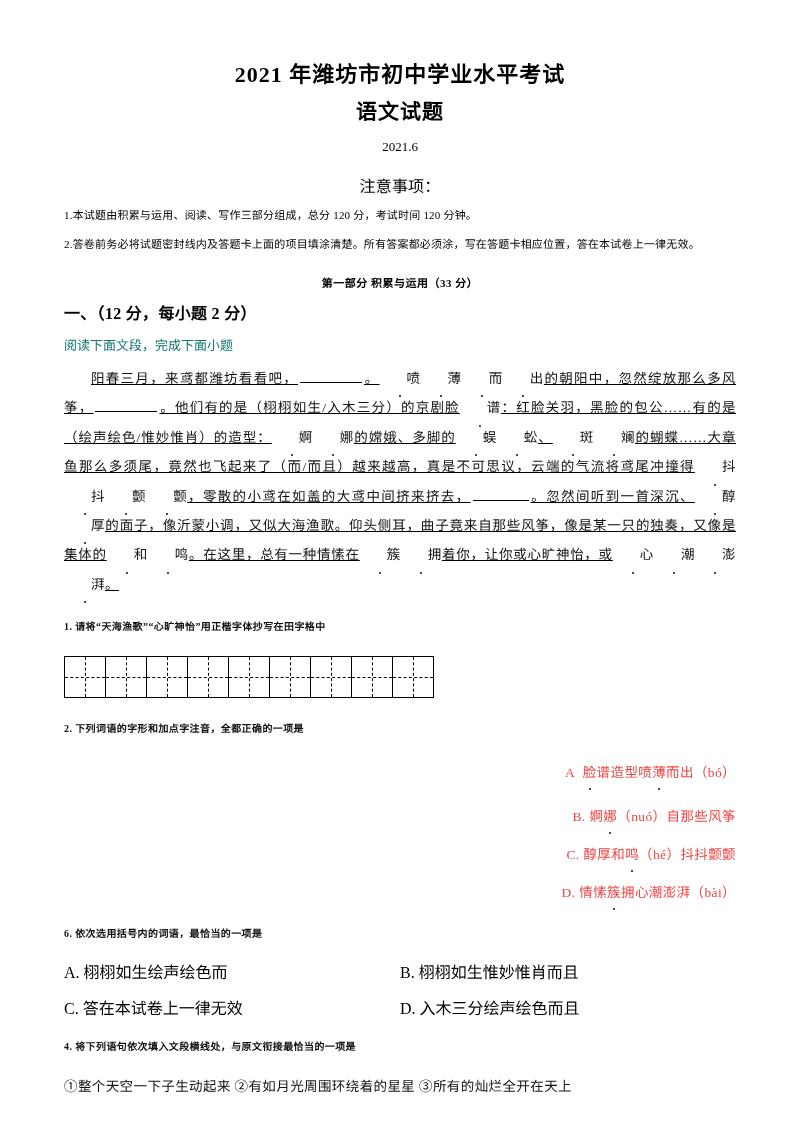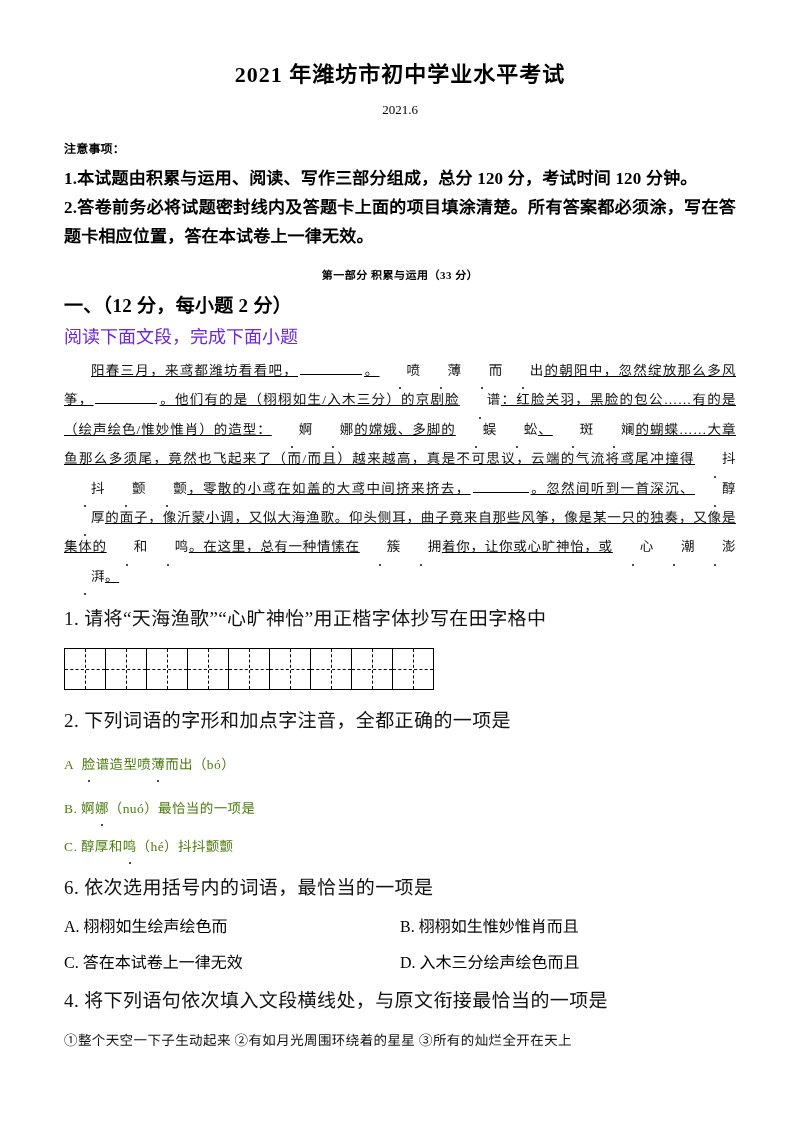--- a/index.html
+++ b/index.html
@@ -54,54 +54,55 @@
     font-weight: normal;
     line-height: 22px;
     margin: 7px 0 0 0;
   }
 
   
   .notice {
     margin-top: 14px;
   }
   .notice-head {
-    font-size: 12px;
-    font-weight: bold;
+    font-size: 16px;
+    font-weight: normal;
     line-height: 29px;
     letter-spacing: 0.2px;
+    text-align: center;
   }
   .notice-line {
-    font-size: 17px;
-    font-weight: bold;
+    font-size: 11px;
+    font-weight: normal;
     line-height: 29px;
     letter-spacing: 0.2px;
     text-align: justify;
   }
 
   
   .part-heading {
     text-align: center;
     font-size: 11px;
     font-weight: bold;
     line-height: 30px;
     margin-top: 9px;
     letter-spacing: 0.5px;
   }
   .section-heading {
-    font-size: 19px;
+    font-size: 16px;
     font-weight: bold;
     line-height: 28px;
     margin-top: 2px;
     letter-spacing: 0.3px;
   }
   .lead-in {
-    font-size: 18px;
+    font-size: 13px;
     line-height: 27px;
     margin-top: 4px;
-    color: #6d28d9;
+    color: #0f766e;
   }
 
   
   .passage {
     margin-top: 5px;
     text-decoration: underline;
   }
   .passage p {
     margin: 0;
     font-size: 13.5px;
@@ -136,32 +137,34 @@
     width: 62px;
     border-bottom: 1.4px solid #000;
     vertical-align: baseline;
     margin: 0 2px;
     height: 13px;
   }
   .blank-sm { width: 56px; }
 
   
   .q {
-    font-size: 19px;
+    font-size: 10px;
     line-height: 27px;
     letter-spacing: 0.4px;
     color: #111;
+    font-weight: bold;
   }
   .q-stem { margin-top: 14px; }
   .opt {
     font-size: 13.5px;
     line-height: 27px;
     letter-spacing: 0.4px;
-    color: #4d7c0f;
+    color: #ef4444;
     margin-top: 11px;
+    text-align: right;
   }
   .opt-wide { margin-top: 17px; }
   .opt-row {
     display: flex;
     margin-top: 12px;
   }
   .opt-col { width: 50%; }
   .q4-items {
     font-size: 13.5px;
     line-height: 27px;
@@ -204,20 +207,21 @@
     border-top: 1.3px dashed #000;
   }
 </style>
 </head>
 <body>
 
 <div class="page">
   <div class="content">
 
     <div class="doc-title">2021 年潍坊市初中学业水平考试</div>
+    <div class="doc-subtitle">语文试题</div>
     <div class="doc-date">2021.6</div>
 
     <div class="notice">
       <div class="notice-head">注意事项：</div>
       <div class="notice-line">1.本试题由积累与运用、阅读、写作三部分组成，总分 120 分，考试时间 120 分钟。</div>
       <div class="notice-line">2.答卷前务必将试题密封线内及答题卡上面的项目填涂清楚。所有答案都必须涂，写在答题卡相应位置，答在本试卷上一律无效。</div>
     </div>
 
     <div class="part-heading">第一部分  积累与运用（33 分）</div>
     <div class="section-heading">一、（12 分，每小题 2 分）</div>
@@ -239,24 +243,25 @@
           <div class="tz-cell"></div>
           <div class="tz-cell"></div>
           <div class="tz-cell"></div>
         </div>
     </div>
 
     <div class="q q-stem">2. 下列词语的字形和加点字注音，全都正确的一项是</div>
 
     <div class="opt opt-wide"><span>A</span>&nbsp;&nbsp;<span class="dot">脸</span><span>谱造型喷</span><span class="dot">薄</span><span>而出（bó）</span></div>
 
-    <div class="opt opt-wide"><span>B.</span>&nbsp;<span>婀</span><span class="dot">娜</span><span>（nuó）最恰当的一项是</span></div>
+    <div class="opt opt-wide"><span>B.</span>&nbsp;<span>婀</span><span class="dot">娜</span><span>（nuó）自那些风筝</span></div>
 
     <div class="opt"><span>C.</span>&nbsp;<span>醇厚和</span><span class="dot">鸣</span><span>（hé）抖抖颤颤</span></div>
 
+    <div class="opt"><span>D.</span>&nbsp;<span>情愫</span><span class="dot">簇</span><span>拥心潮澎湃（bài）</span></div>
 
     <div class="q q-stem">6. 依次选用括号内的词语，最恰当的一项是</div>
     <div class="opt-row">
       <div class="opt-col">A. 栩栩如生绘声绘色而</div>
       <div class="opt-col">B. 栩栩如生惟妙惟肖而且</div>
     </div>
     <div class="opt-row">
       <div class="opt-col">C. 答在本试卷上一律无效</div>
       <div class="opt-col">D. 入木三分绘声绘色而且</div>
     </div>

